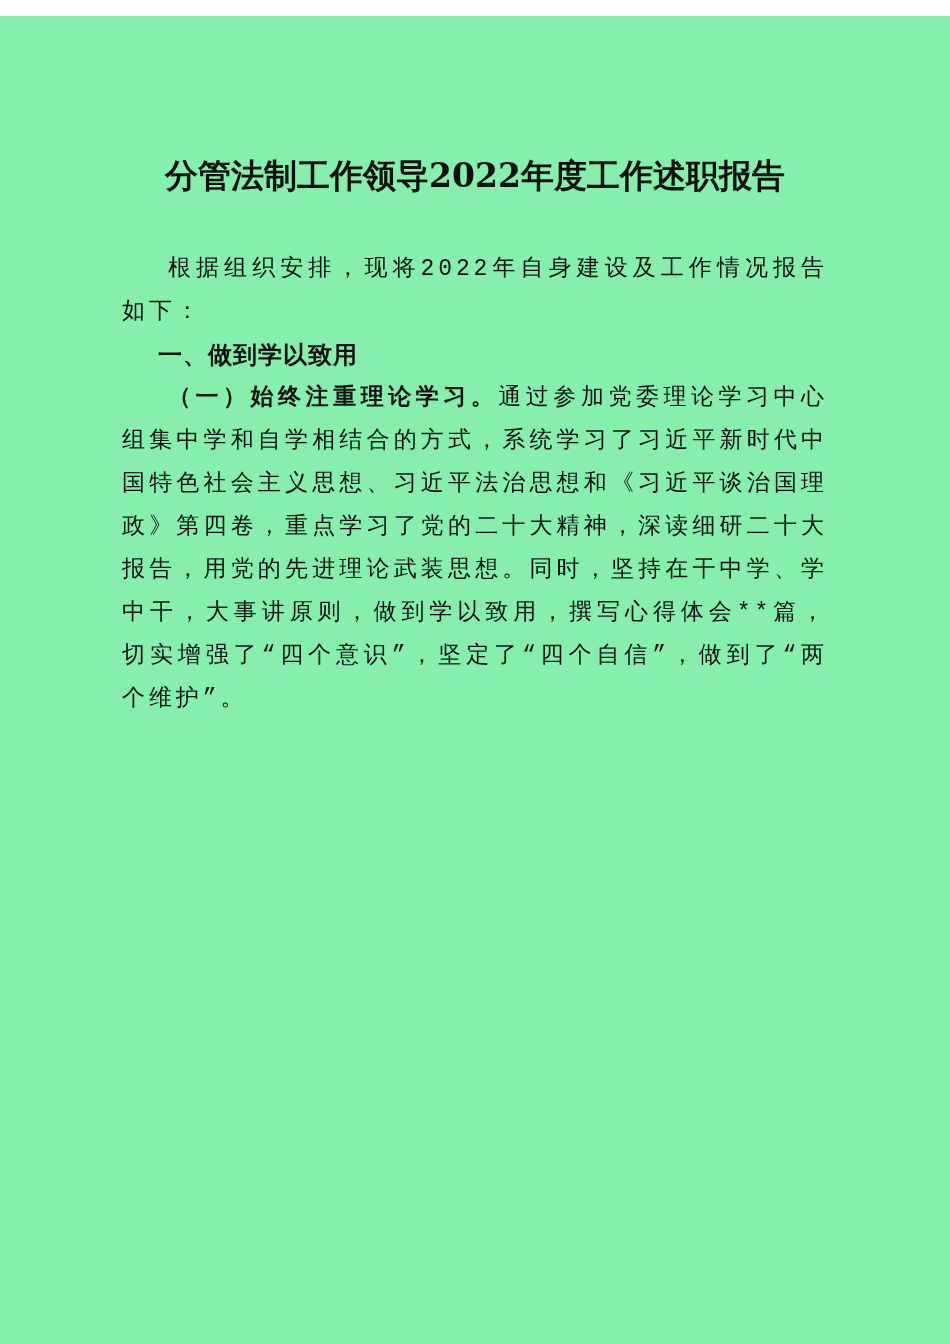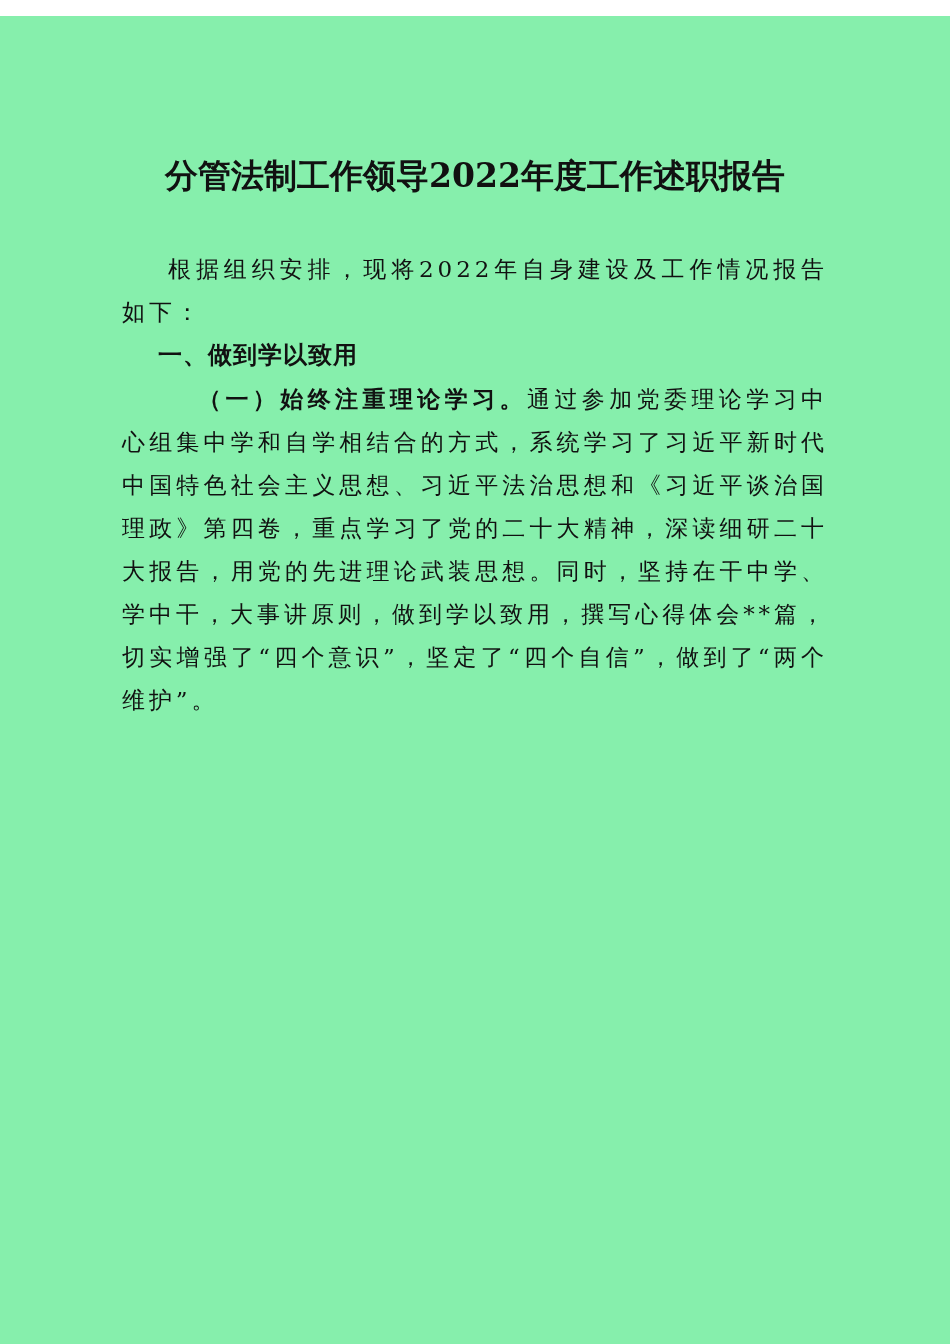--- a/index.html
+++ b/index.html
@@ -1,22 +1,22 @@
 <!DOCTYPE html>
 <html><head>
   <meta charset="utf-8">
   <style>
     html, body { margin: 0; padding: 0; background: #ffffff; }
     body { width: 950px; height: 1344px; position: relative; overflow: hidden; font-family: "DejaVu Serif", "Liberation Serif", serif; color: #111; }
     .page { position: absolute; left: 0; top: 16px; width: 950px; height: 1344px; background: #86efac; }
     .title { position: absolute; top: 134px; left: 0; width: 950px; text-align: center; font-size: 33px; font-weight: bold; letter-spacing: 0px; line-height: 52px; font-family: "DejaVu Serif", "Liberation Serif", serif; }
     .body { position: absolute; left: 122px; top: 232px; width: 706px; font-size: 23px; line-height: 43px; letter-spacing: 3.9px; text-align: justify; }
-    .para { margin: 0; text-indent: 2em; }
+    .para { margin: 0; text-indent: 2em; font-family: Liberation Mono, monospace; }
     .h1 { margin: 0; text-indent: 1.5em; font-family: "DejaVu Sans", "Liberation Sans", sans-serif; font-weight: bold; font-size: 24px; letter-spacing: 1px; }
-    .sub-h { font-weight: bold; margin-left: 30px; }
+    .sub-h { font-weight: bold; }
   </style>
 </head>
 <body>
 
 <div class="page">
   <div class="title">分管法制工作领导2022年度工作述职报告</div>
 
   <div class="body">
     <p class="para">根据组织安排，现将2022年自身建设及工作情况报告如下：</p>
 

